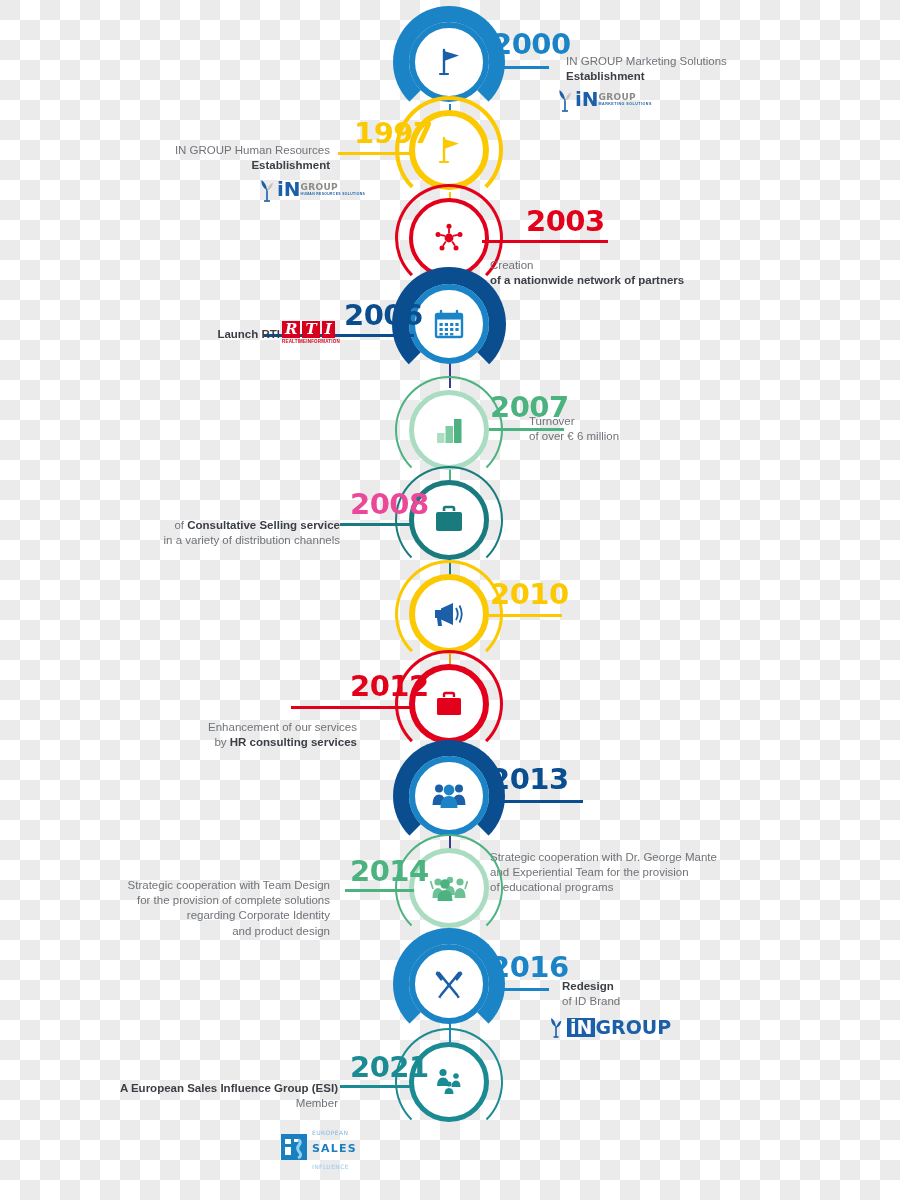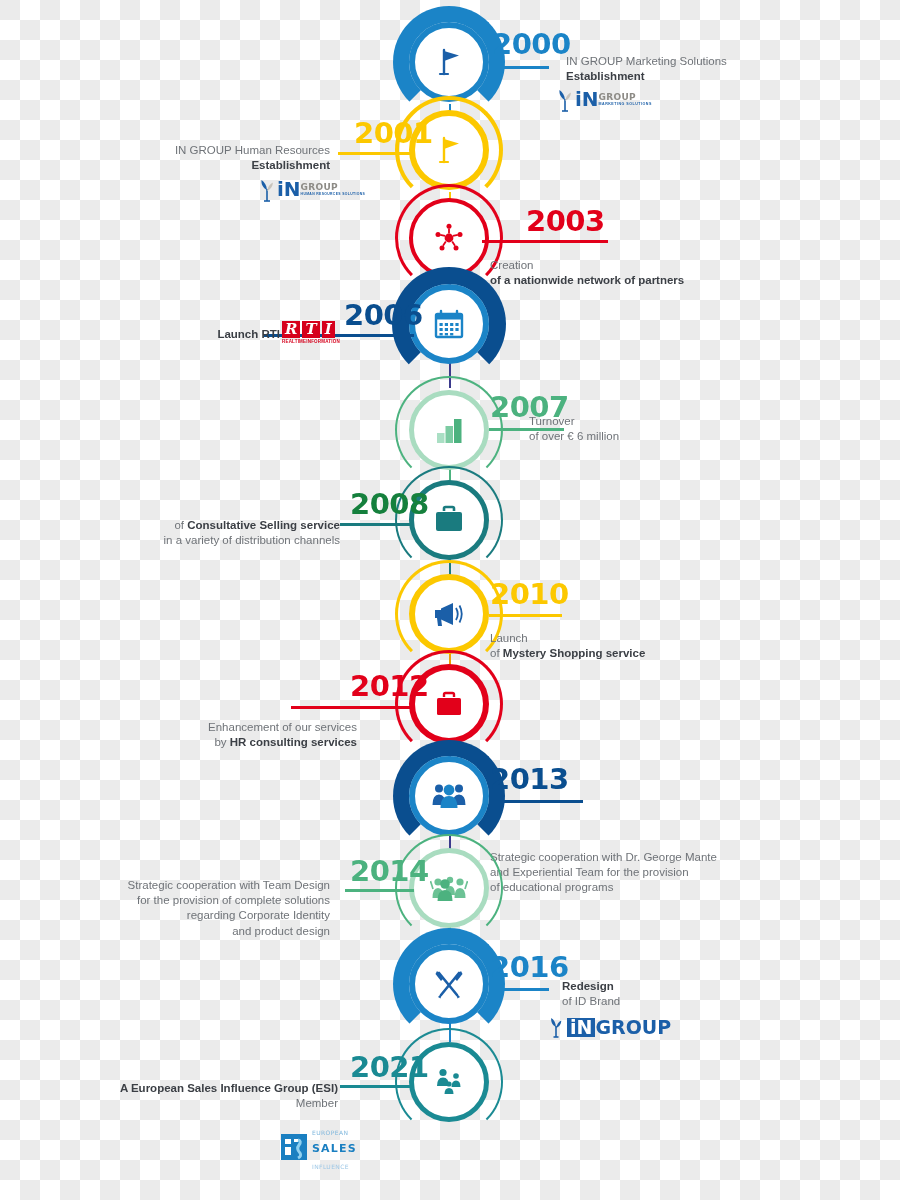--- a/index.html
+++ b/index.html
@@ -129,21 +129,21 @@
     <div class="ring" style="border-color:#fcc800;"></div>
     <div class="inner">
       <svg width="36" height="36" viewBox="0 0 36 36">
         <path d="M13 6 L13 30" stroke="#fcc800" stroke-width="2.4" fill="none" stroke-linecap="round"></path>
         <path d="M13 7 L28 11.5 L13 17 Z" fill="#fcc800"></path>
         <path d="M9 30 L17 30" stroke="#fcc800" stroke-width="2.2" stroke-linecap="round"></path>
       </svg>
     </div>
   </div>
   <div class="yline" style="left:338px;top:152px;width:76px;background:#fcc800;"></div>
-  <div class="year" style="left:354px;top:119px;color:#fcc800;">2001</div>
+  <div class="year" style="left:354px;top:119px;color:#fcc800;">1997</div>
   <div class="txt r" style="left:30px;top:143px;width:300px;">
     <div>IN GROUP Human Resources</div>
     <div style="color:#3b3f45;font-weight:bold;">Establishment</div>
   </div>
   <div class="logo" style="left:258px;top:178px;">
     <span class="tree">
       <svg width="18" height="24" viewBox="0 0 18 24">
         <path d="M9 23 L9 11" stroke="#1b5fa8" stroke-width="1.6" fill="none"></path>
         <path d="M9 12 C5 10 3 6 3.5 2 C6.5 4 8.5 7 9 12 Z" fill="#1b5fa8"></path>
         <path d="M9 13 C12.5 11.5 15 8 14.8 4.5 C11.8 6 9.8 9 9 13 Z" fill="#c8c3bb"></path>
@@ -239,21 +239,21 @@
     <div class="arc" style="border-color:#1a7b7f #1a7b7f transparent #1a7b7f;border-width:2px;left:-14px;top:-14px;width:108px;height:108px;"></div>
     <div class="ring" style="border-color:#1a7b7f;border-width:5px;"></div>
     <div class="inner">
       <svg width="34" height="32" viewBox="0 0 34 32">
         <path d="M12 7 L12 4.5 Q12 3 13.5 3 L20.5 3 Q22 3 22 4.5 L22 7" fill="none" stroke="#1a7b7f" stroke-width="2.6"></path>
         <rect x="4" y="8" width="26" height="19" rx="2" fill="#1a7b7f"></rect>
       </svg>
     </div>
   </div>
   <div class="yline" style="left:340px;top:523px;width:74px;background:#1a7b7f;"></div>
-  <div class="year" style="left:350px;top:490px;color:#15803d;">2008</div>
+  <div class="year" style="left:350px;top:490px;color:#ec4899;">2008</div>
   <div class="txt r" style="left:30px;top:518px;width:310px;">
     <div>
       <span>of </span><b>Consultative Selling service</b>
     </div>
     <div>in a variety of distribution channels</div>
   </div>
 
   <div class="node" style="left:409px;top:574px;">
     <div class="arc" style="border-color:#fcc800 #fcc800 transparent #fcc800;border-width:3px;left:-14px;top:-14px;width:108px;height:108px;"></div>
     <div class="ring" style="border-color:#fcc800;border-width:6px;"></div>
@@ -262,26 +262,20 @@
         <path d="M4 12 L4 20 L10 20 L10 12 Z" fill="#1b5fa8"></path>
         <path d="M10 10.5 L22 5 L22 27 L10 21.5 Z" fill="#1b5fa8"></path>
         <path d="M6 20 L7 28 L11 28 L10 20 Z" fill="#1b5fa8"></path>
         <path d="M25 10 Q28.5 16 25 22" fill="none" stroke="#1b5fa8" stroke-width="1.8"></path>
         <path d="M28.5 7.5 Q33 16 28.5 24.5" fill="none" stroke="#1b5fa8" stroke-width="1.8"></path>
       </svg>
     </div>
   </div>
   <div class="yline" style="left:489px;top:614px;width:73px;background:#fcc800;"></div>
   <div class="year" style="left:490px;top:580px;color:#fcc800;">2010</div>
-  <div class="txt l" style="left:490px;top:631px;width:320px;">
-    <div>Launch</div>
-    <div>
-      <span>of </span><b>Mystery Shopping service</b>
-    </div>
-  </div>
 
   <div class="node" style="left:409px;top:664px;">
     <div class="arc" style="border-color:#e2001a #e2001a transparent #e2001a;border-width:3px;left:-14px;top:-14px;width:108px;height:108px;"></div>
     <div class="ring" style="border-color:#e2001a;border-width:6px;"></div>
     <div class="inner">
       <svg width="32" height="30" viewBox="0 0 32 30">
         <path d="M11 8 L11 5.5 Q11 4 12.5 4 L19.5 4 Q21 4 21 5.5 L21 8" fill="none" stroke="#e2001a" stroke-width="2.4"></path>
         <rect x="4" y="9" width="24" height="17" rx="1.6" fill="#e2001a"></rect>
       </svg>
     </div>

